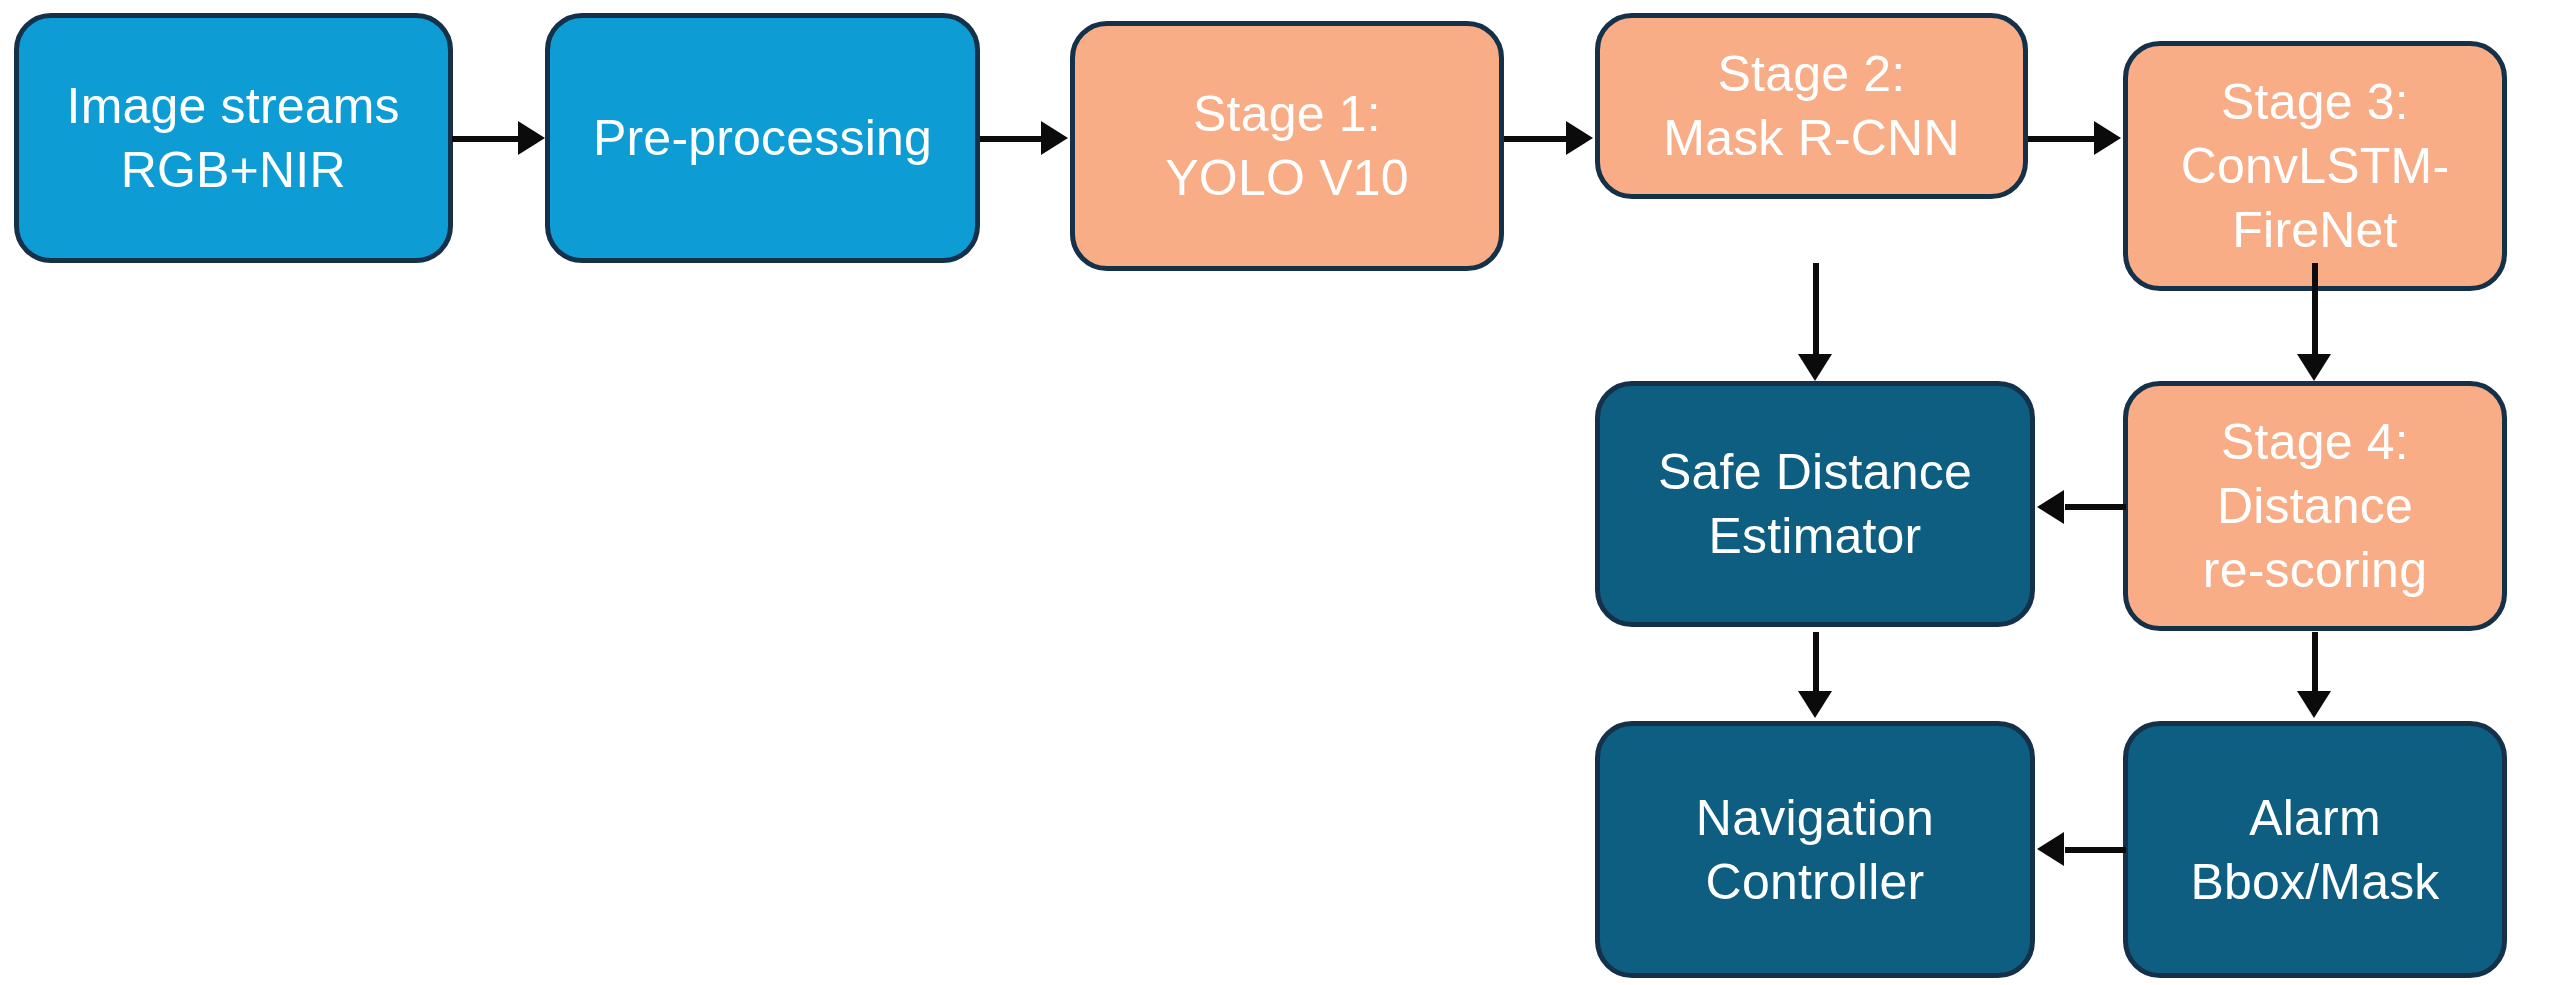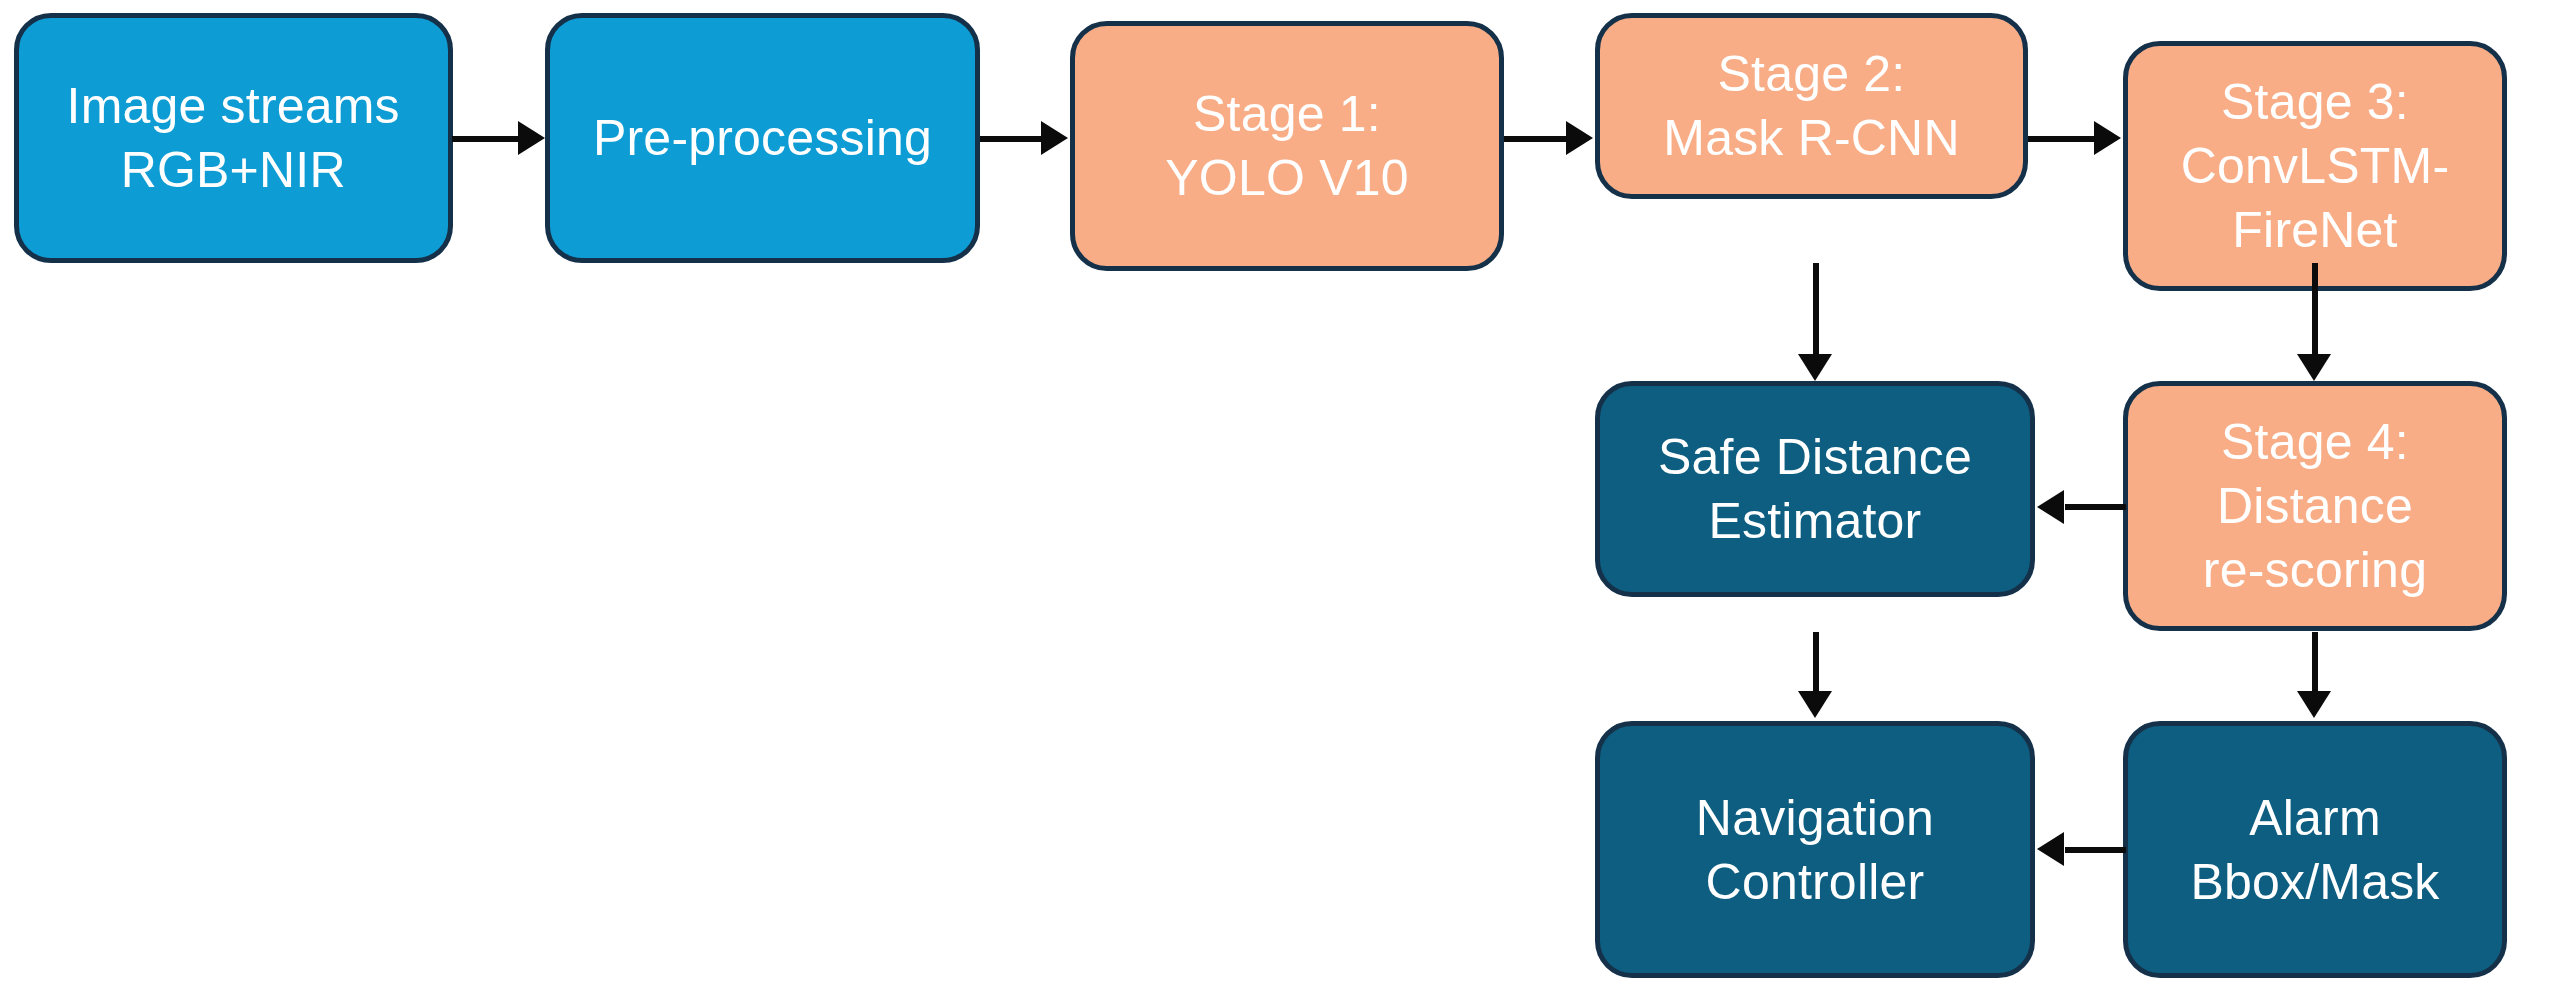--- a/index.html
+++ b/index.html
@@ -91,21 +91,21 @@
     <span>Stage 2:
 Mask R-CNN</span>
   </div>
 
   <div class="node salmon" style="left:2123px; top:13px; width:384px; height:250px;margin-top:28px;">
     <span>Stage 3:
 ConvLSTM-
 FireNet</span>
   </div>
 
-  <div class="node teal" style="left:1595px; top:381px; width:440px; height:216px;">
+  <div class="node teal" style="left:1595px; top:381px; width:440px; height:246px;">
     <span>Safe Distance
 Estimator</span>
   </div>
 
   <div class="node salmon" style="left:2123px; top:381px; width:384px; height:250px;">
     <span>Stage 4:
 Distance
 re-scoring</span>
   </div>
 

